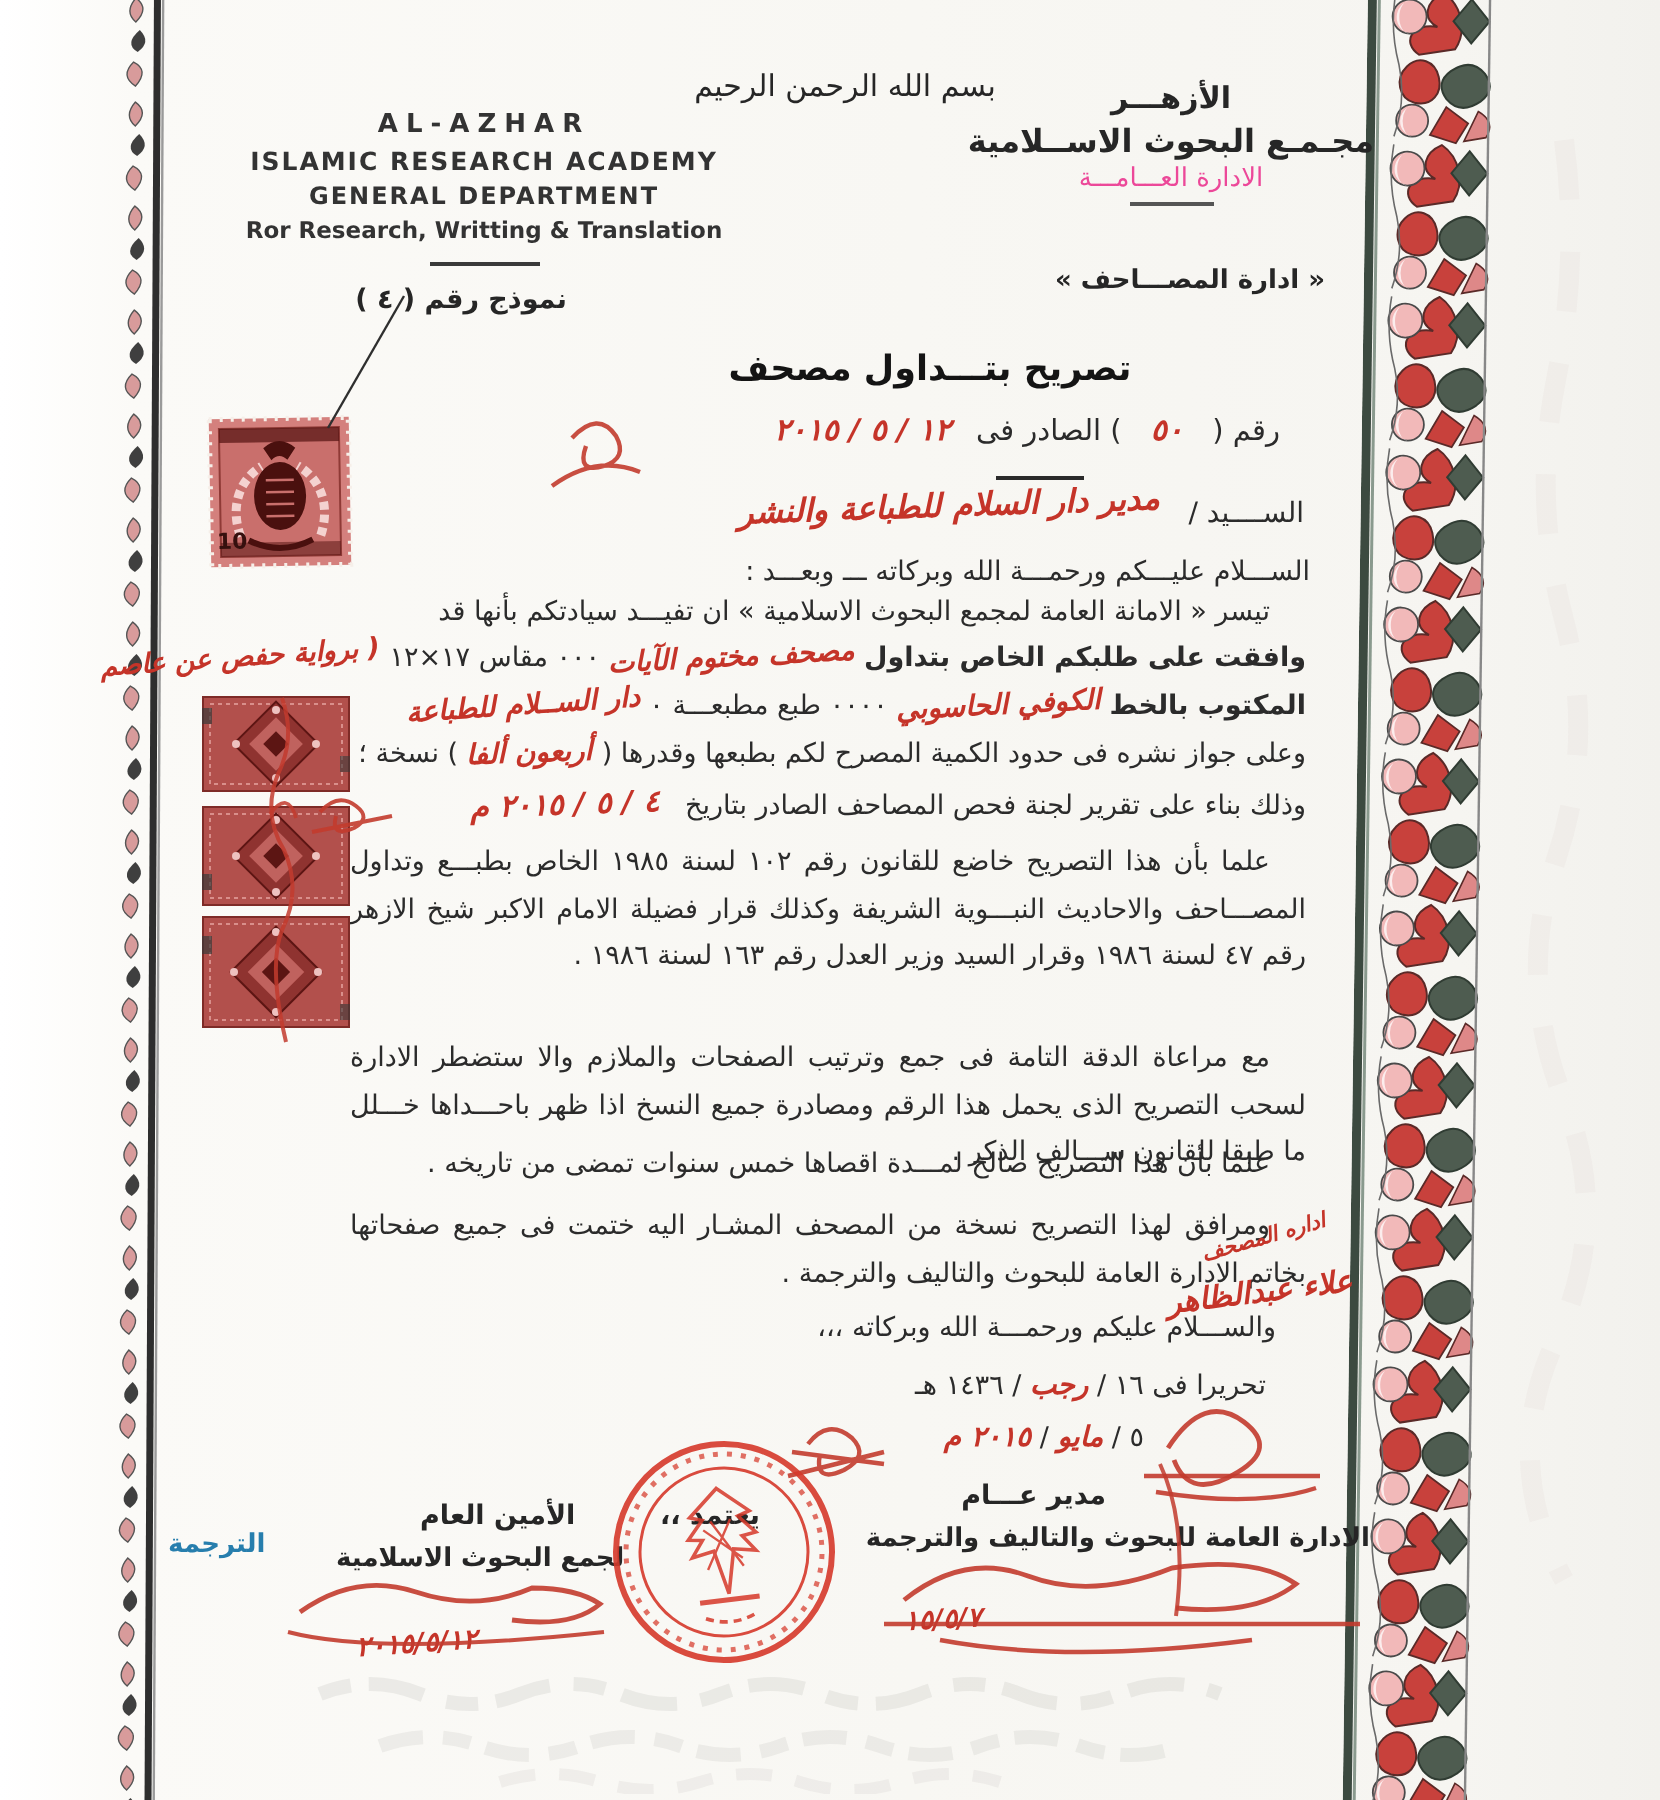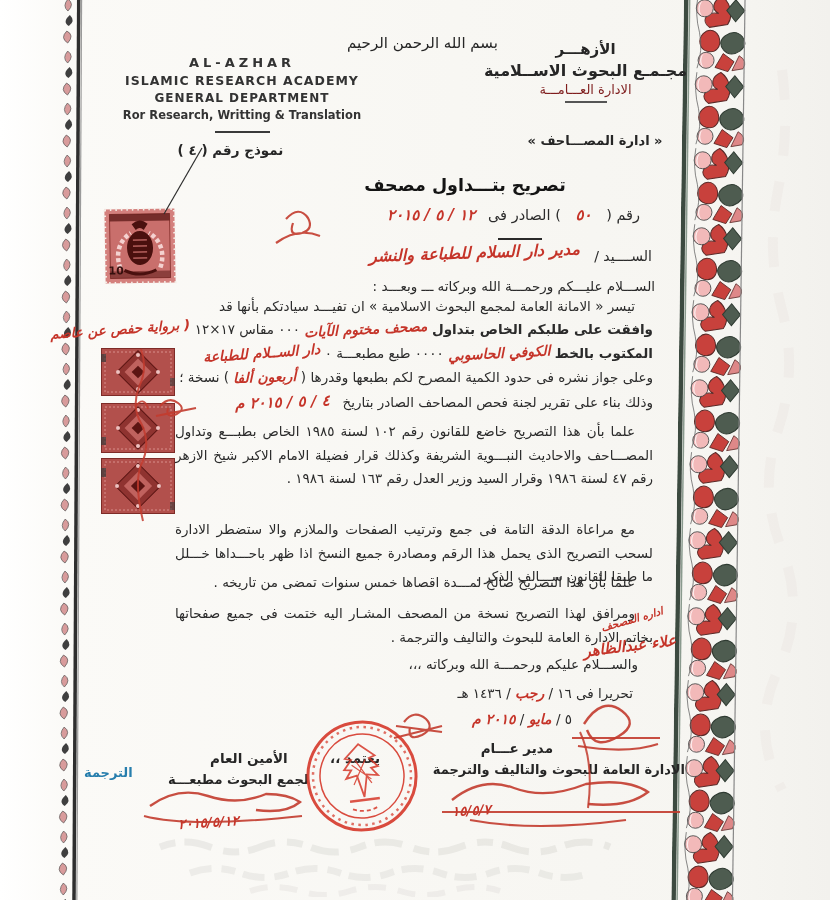--- a/index.html
+++ b/index.html
@@ -6,21 +6,21 @@
   body{
     width:830px;height:900px;position:relative;overflow:hidden;
     background:linear-gradient(90deg,#ffffff 0%,#fbfaf7 8%,#f8f7f3 55%,#f6f5f1 88%,#f2f1ed 100%);
     font-family:"DejaVu Sans",sans-serif;color:#262626;
   }
   .abs{position:absolute;}
   .ar{direction:rtl;unicode-bidi:isolate;}
   .b{font-weight:bold;}
   .nw{white-space:nowrap;}
   .typed{color:#2b2b2b;}
-  .faded{color:#7f1d1d;}
+  .faded{color:#ec4899;}
   .hw{color:#c53429;font-style:italic;font-weight:bold;letter-spacing:.5px;}
   .center{text-align:center;}
   .just{text-align:justify;}
   .line{background:#2a2a2a;height:2px;}
   svg{display:block;}
 </style>
 </head>
 <body>
 
 <div class="abs" style="left:60px;top:-5px;width:26px;height:912px;transform:rotate(0.3deg);transform-origin:top left;">
@@ -171,21 +171,21 @@
   <span class="hw" style="font-size:14px;">٢٠١٥ م</span>
 </div>
 
 <div class="abs ar nw b" style="right:277px;top:740px;font-size:13.5px;">مدير عـــام</div>
 <div class="abs ar nw b" style="right:145px;top:762px;font-size:13px;">الادارة العامة للبحوث والتاليف والترجمة</div>
 <div class="abs ar hw nw" style="left:452px;top:802px;font-size:13.5px;transform:rotate(-3deg);">١٥/٥/٧</div>
 
 <div class="abs ar nw b" style="left:330px;top:750px;font-size:13.5px;">يعتمد ،،</div>
 
 <div class="abs ar nw b" style="left:210px;top:750px;font-size:13.5px;">الأمين العام</div>
-<div class="abs ar nw b" style="left:168px;top:772px;font-size:13px;">لجمع البحوث مطبعـــة</div>
+<div class="abs ar nw b" style="left:168px;top:772px;font-size:13px;">لجمع البحوث الاسلامية</div>
 <div class="abs ar hw nw" style="left:178px;top:814px;font-size:13.5px;transform:rotate(-4deg);">٢٠١٥/٥/١٢</div>
 
 <div class="abs ar nw b" style="left:84px;top:765px;font-size:13px;color:#0369a1;opacity:.85;">الترجمة</div>
 
 <div class="abs" style="left:104px;top:208px;width:72px;height:76px;transform:rotate(-1deg);">
   <svg width="72" height="76" viewBox="0 0 72 76">
     <rect x="1" y="1" width="70" height="74" fill="#d4807d"></rect>
     <rect x="1" y="1" width="70" height="74" fill="none" stroke="#f6efe9" stroke-width="3" stroke-dasharray="1.5 4"></rect>
     <rect x="6" y="6" width="60" height="64" fill="#c96f6c" stroke="#8f3a36" stroke-width="1"></rect>
     <rect x="6" y="6" width="60" height="7" fill="#5a1715" opacity="0.75"></rect>

